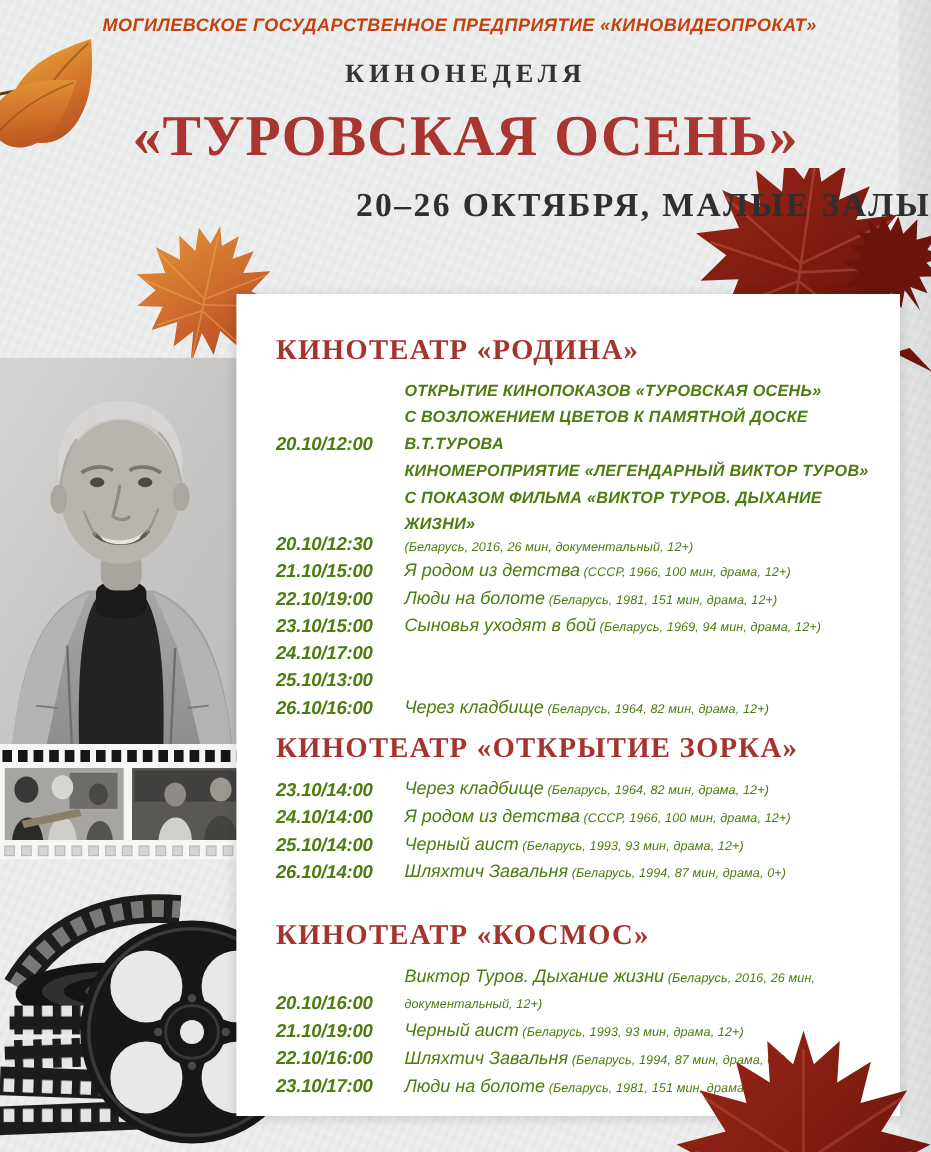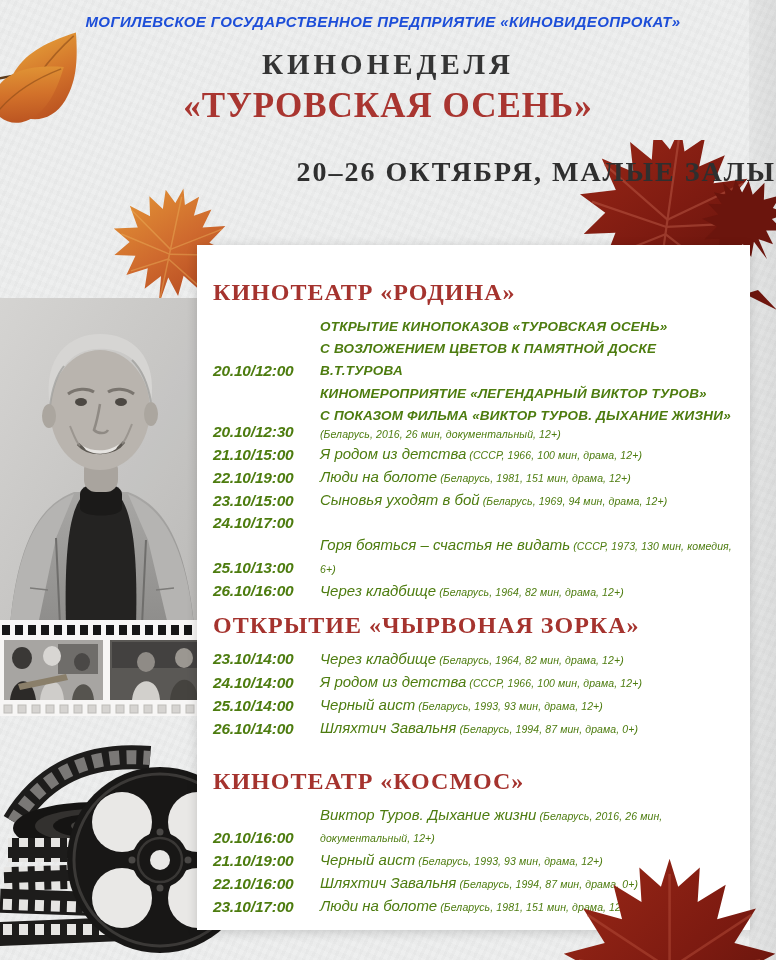--- a/index.html
+++ b/index.html
@@ -14,42 +14,42 @@
       repeating-linear-gradient(115deg, rgba(0,0,0,0.016) 0 3px, rgba(255,255,255,0.03) 3px 7px),
       repeating-linear-gradient(22deg, rgba(0,0,0,0.012) 0 5px, rgba(255,255,255,0.02) 5px 10px);
   }
   .right-band{
     position:absolute;top:0;right:0;width:27px;height:100%;z-index:1;
     background:linear-gradient(90deg, rgba(0,0,0,0.035), rgba(0,0,0,0.07));
   }
   
   .company{
     position:absolute;top:13px;left:0;right:10px;text-align:center;z-index:2;
-    font-style:italic;font-weight:bold;font-size:15px;letter-spacing:.4px;color:#1d4ed8;
+    font-style:italic;font-weight:bold;font-size:15px;letter-spacing:.4px;color:#c2410c;
   }
   .kinoweek{
     position:absolute;top:48px;left:0;right:0;text-align:center;z-index:2;
-    font-family:"Liberation Serif",serif;font-weight:bold;font-size:29px;
+    font-family:"Liberation Serif",serif;font-weight:bold;font-size:22px;
     letter-spacing:4px;color:#343434;
   }
   .main-title{
     position:absolute;top:86px;left:0;right:0;text-align:center;z-index:2;
-    font-family:"Liberation Serif",serif;font-weight:bold;font-size:35px;
+    font-family:"Liberation Serif",serif;font-weight:bold;font-size:48px;
     letter-spacing:1px;color:#a93530;
   }
   .date-line{
     position:absolute;top:156px;left:0;right:0;text-align:right;z-index:2;
     font-family:"Liberation Serif",serif;font-weight:bold;font-size:28px;
     letter-spacing:2px;color:#2f2f2f;
   }
   
   .card{
     position:absolute;left:197px;top:245px;width:553px;height:685px;z-index:3;
     background:#ffffff;box-shadow:0 2px 10px rgba(0,0,0,0.16);
-    box-sizing:border-box;padding:34px 14px 0 16px;
+    box-sizing:border-box;padding:34px 14px 0 33px;
   }
   .cinema-name{
     font-family:"Liberation Serif",serif;font-weight:bold;font-size:24px;
     letter-spacing:1px;color:#a5332e;margin:0 0 9px 0;
   }
   .cinema-section{margin:0;}
   .cinema-section:nth-of-type(2){margin-top:10px;}
   .cinema-section:nth-of-type(3){margin-top:29px;}
   .show-row{
     display:flex;gap:10px;align-items:flex-end;
@@ -319,31 +319,30 @@
             </div>
             <div class="show-row">
               <span class="show-dt">23.10/15:00</span>
               <span class="show-body"><span class="show-title">Сыновья уходят в бой</span><span class="show-details"> (Беларусь, 1969, 94 мин, драма, 12+)</span></span>
             </div>
             <div class="show-row">
               <span class="show-dt">24.10/17:00</span>
             </div>
             <div class="show-row">
               <span class="show-dt">25.10/13:00</span>
-              <span class="show-body"><span class="show-title">Горя бояться – счастья не видать</span><span class="show-details"> (СССР, 1973, 130 мин, комедия, 6+)</span></span>
             </div>
             <div class="show-row">
               <span class="show-dt">26.10/16:00</span>
               <span class="show-body"><span class="show-title">Через кладбище</span><span class="show-details"> (Беларусь, 1964, 82 мин, драма, 12+)</span></span>
             </div>
           </div>
   </section>
 
   <section class="cinema-section">
-    <h2 class="cinema-name">ОТКРЫТИЕ «ЧЫРВОНАЯ ЗОРКА»</h2>
+    <h2 class="cinema-name">КИНОТЕАТР «ОТКРЫТИЕ ЗОРКА»</h2>
     <div>
             <div class="show-row">
               <span class="show-dt">23.10/14:00</span>
               <span class="show-body"><span class="show-title">Через кладбище</span><span class="show-details"> (Беларусь, 1964, 82 мин, драма, 12+)</span></span>
             </div>
             <div class="show-row">
               <span class="show-dt">24.10/14:00</span>
               <span class="show-body"><span class="show-title">Я родом из детства</span><span class="show-details"> (СССР, 1966, 100 мин, драма, 12+)</span></span>
             </div>
             <div class="show-row">

